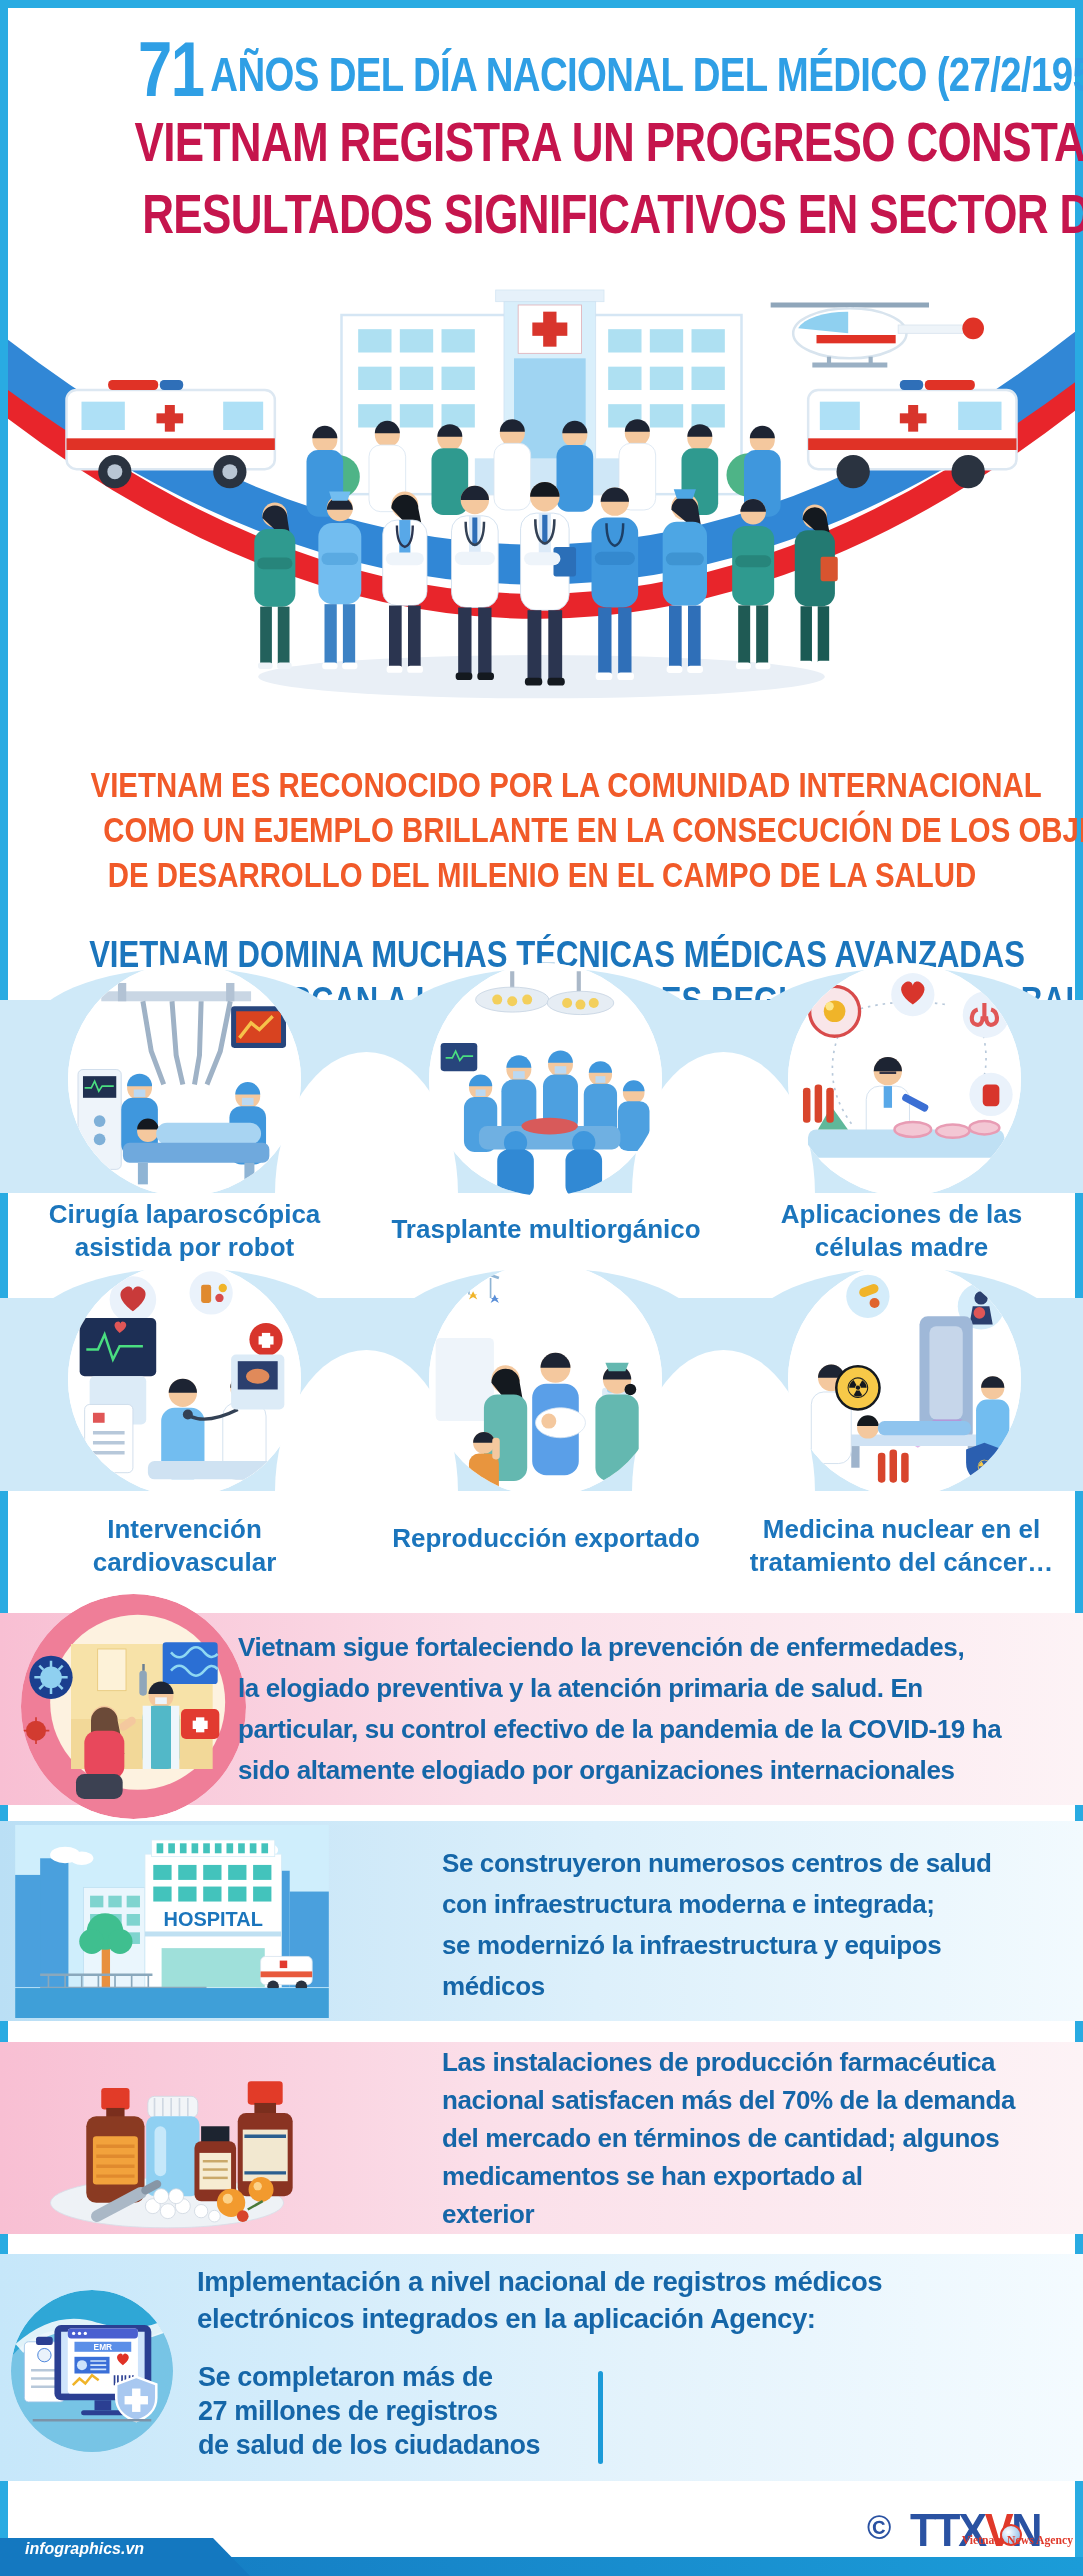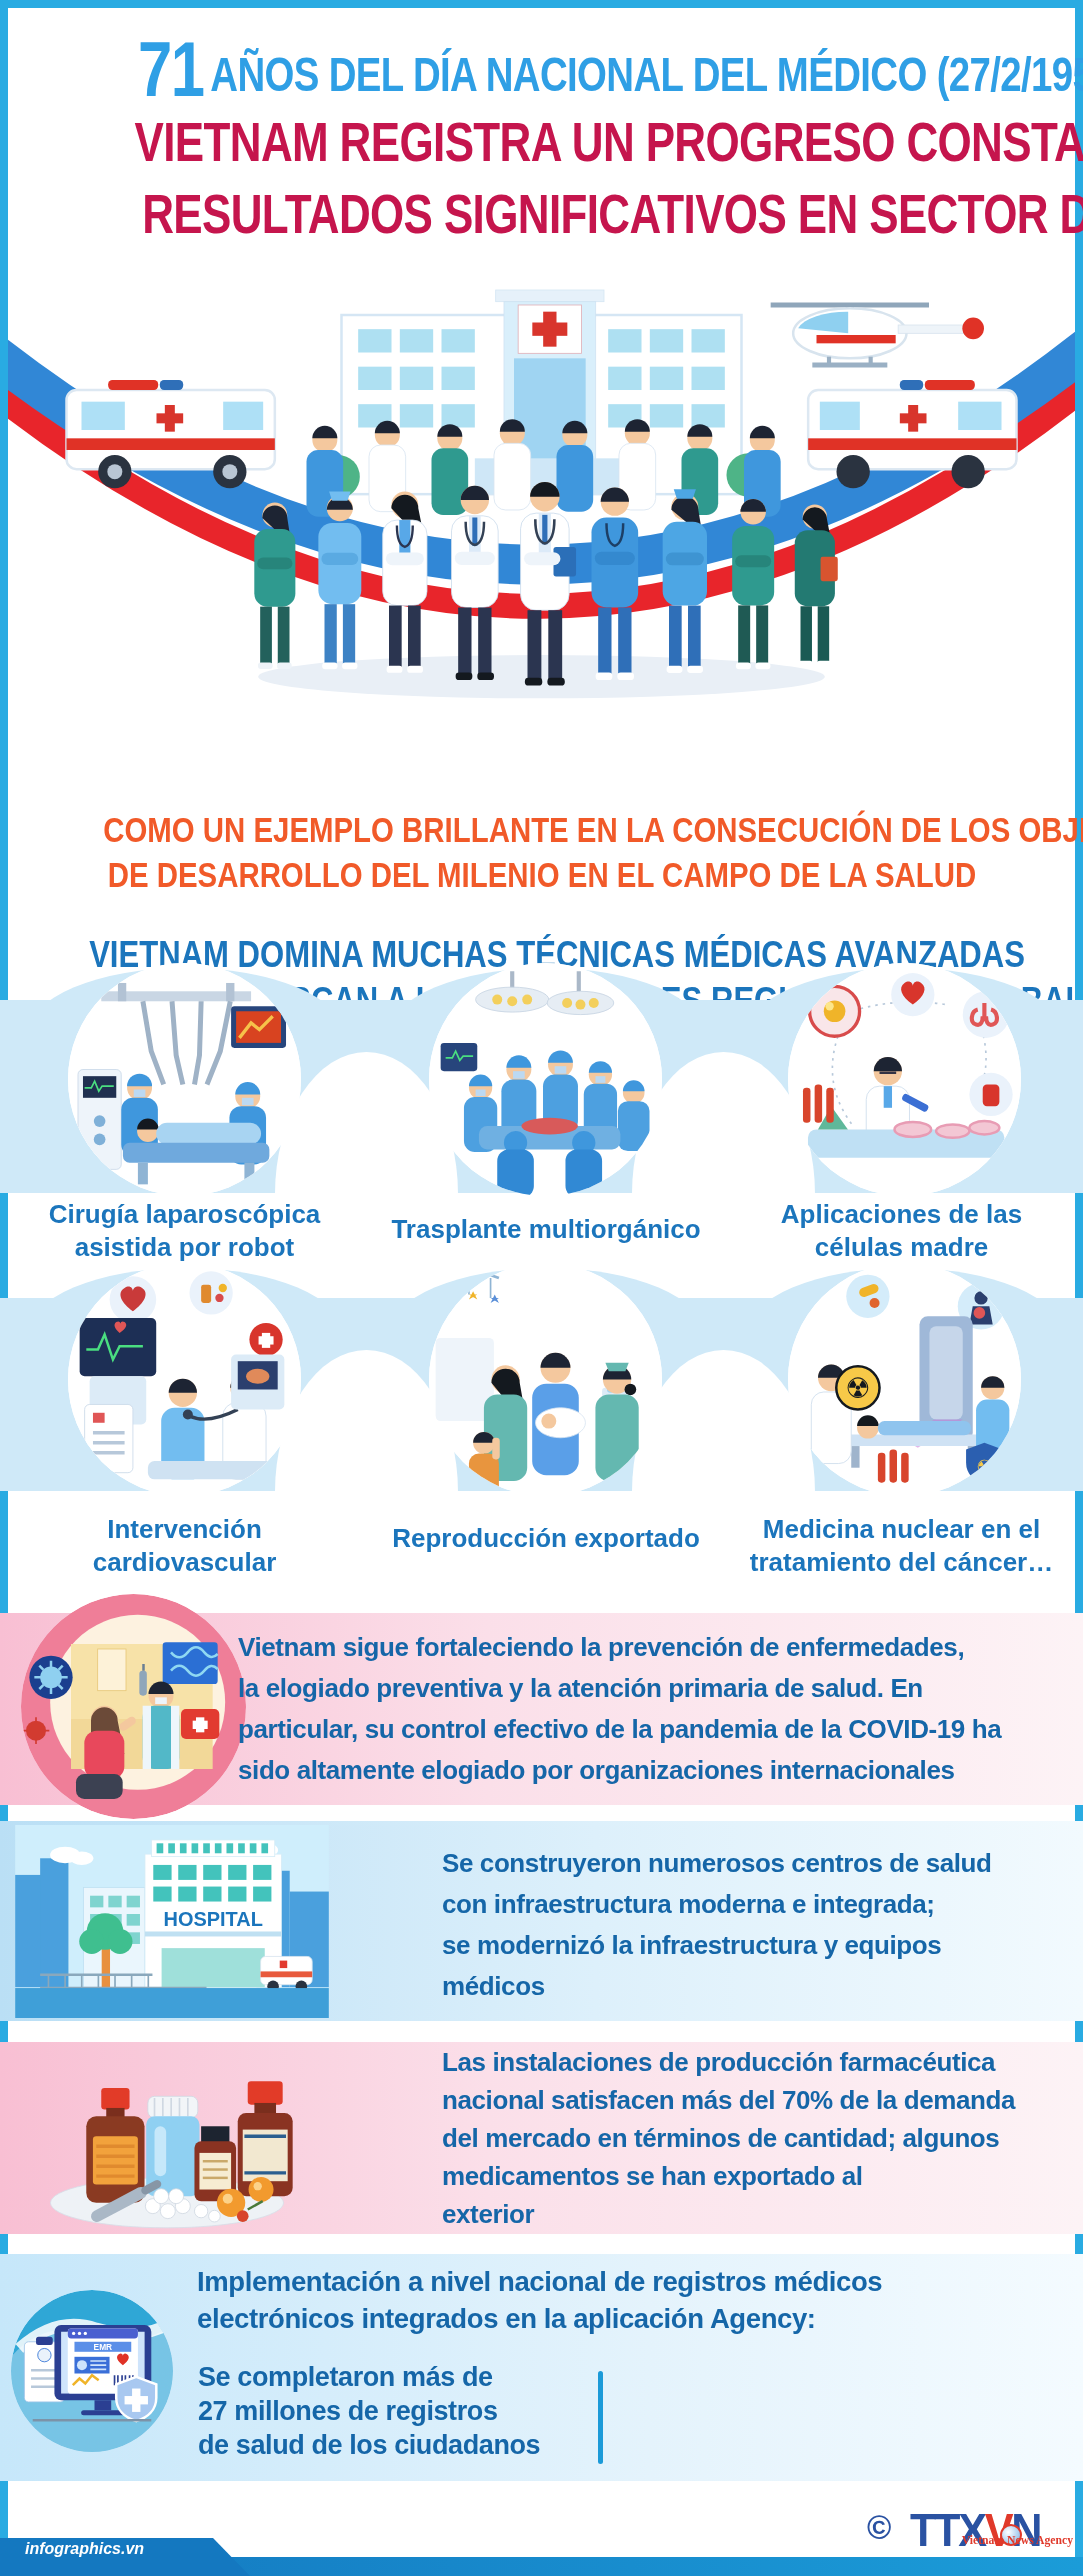--- a/index.html
+++ b/index.html
@@ -314,20 +314,21 @@
         <rect x="-28" y="19" width="56" height="106" rx="18" fill="#237a72"></rect>
         <rect x="8" y="56" width="24" height="34" rx="3" fill="#d8542f"></rect>
         <rect x="-20" y="125" width="16" height="78" fill="#1a5a54"></rect>
           <rect x="4" y="125" width="16" height="78" fill="#1a5a54"></rect>
         <rect x="-23" y="201" width="20" height="9" rx="4" fill="#ffffff"></rect>
           <rect x="3" y="201" width="20" height="9" rx="4" fill="#ffffff"></rect>
       </g>
     </g>
   </svg>
 
+  <div class="introline orange" style="top:765px"><span class="inner">VIETNAM ES RECONOCIDO POR LA COMUNIDAD INTERNACIONAL</span></div>
   <div class="introline orange" style="top:810px"><span class="inner">COMO UN EJEMPLO BRILLANTE EN LA CONSECUCIÓN DE LOS OBJETIVOS</span></div>
   <div class="introline orange" style="top:855px"><span class="inner">DE DESARROLLO DEL MILENIO EN EL CAMPO DE LA SALUD</span></div>
 
   <div class="introline blueintro" style="top:912px"><span class="inner">VIETNAM DOMINA MUCHAS TÉCNICAS MÉDICAS AVANZADAS</span></div>
   <div class="introline blueintro" style="top:958px"><span class="inner">QUE SE ACERCAN A LOS ESTÁNDARES REGIONALES Y GLOBALES</span></div>
 
   <div class="dome" style="left:27px;top:968px;width:317px;height:67px"></div>
   <div class="dome" style="left:388px;top:968px;width:317px;height:67px"></div>
   <div class="dome" style="left:746px;top:968px;width:317px;height:67px"></div>
   <div class="band" style="top:1000px;height:193px"></div>

